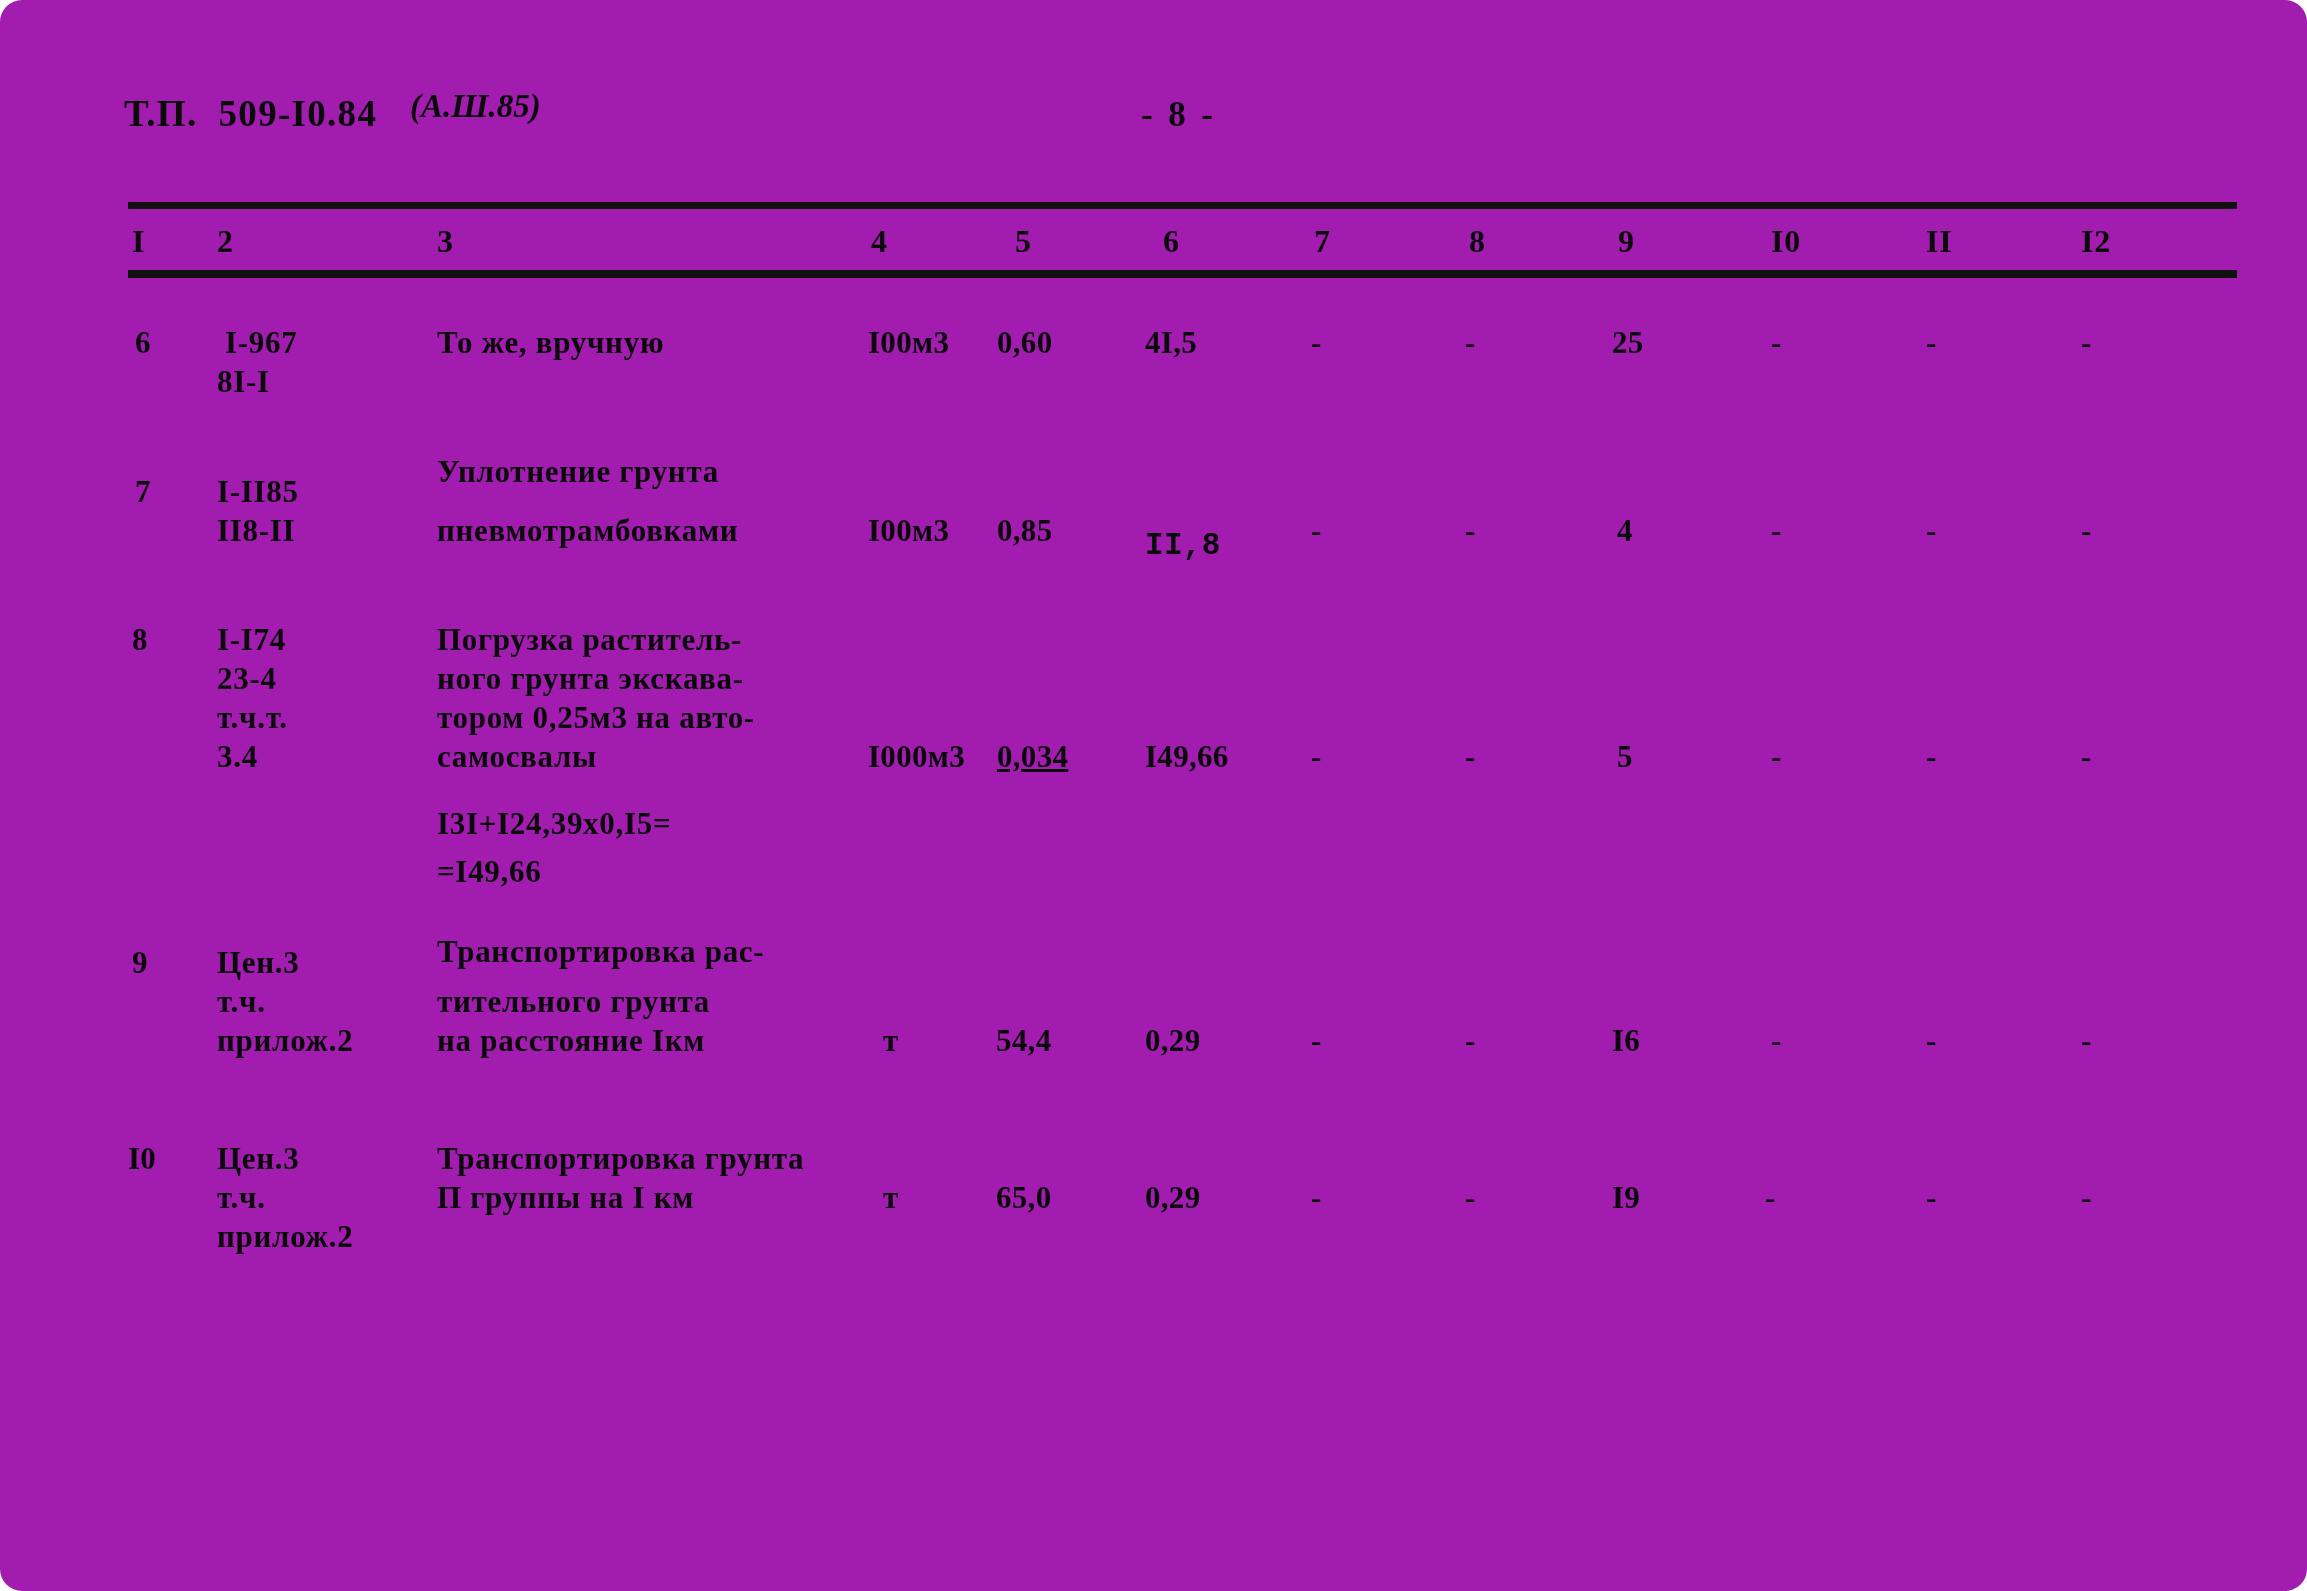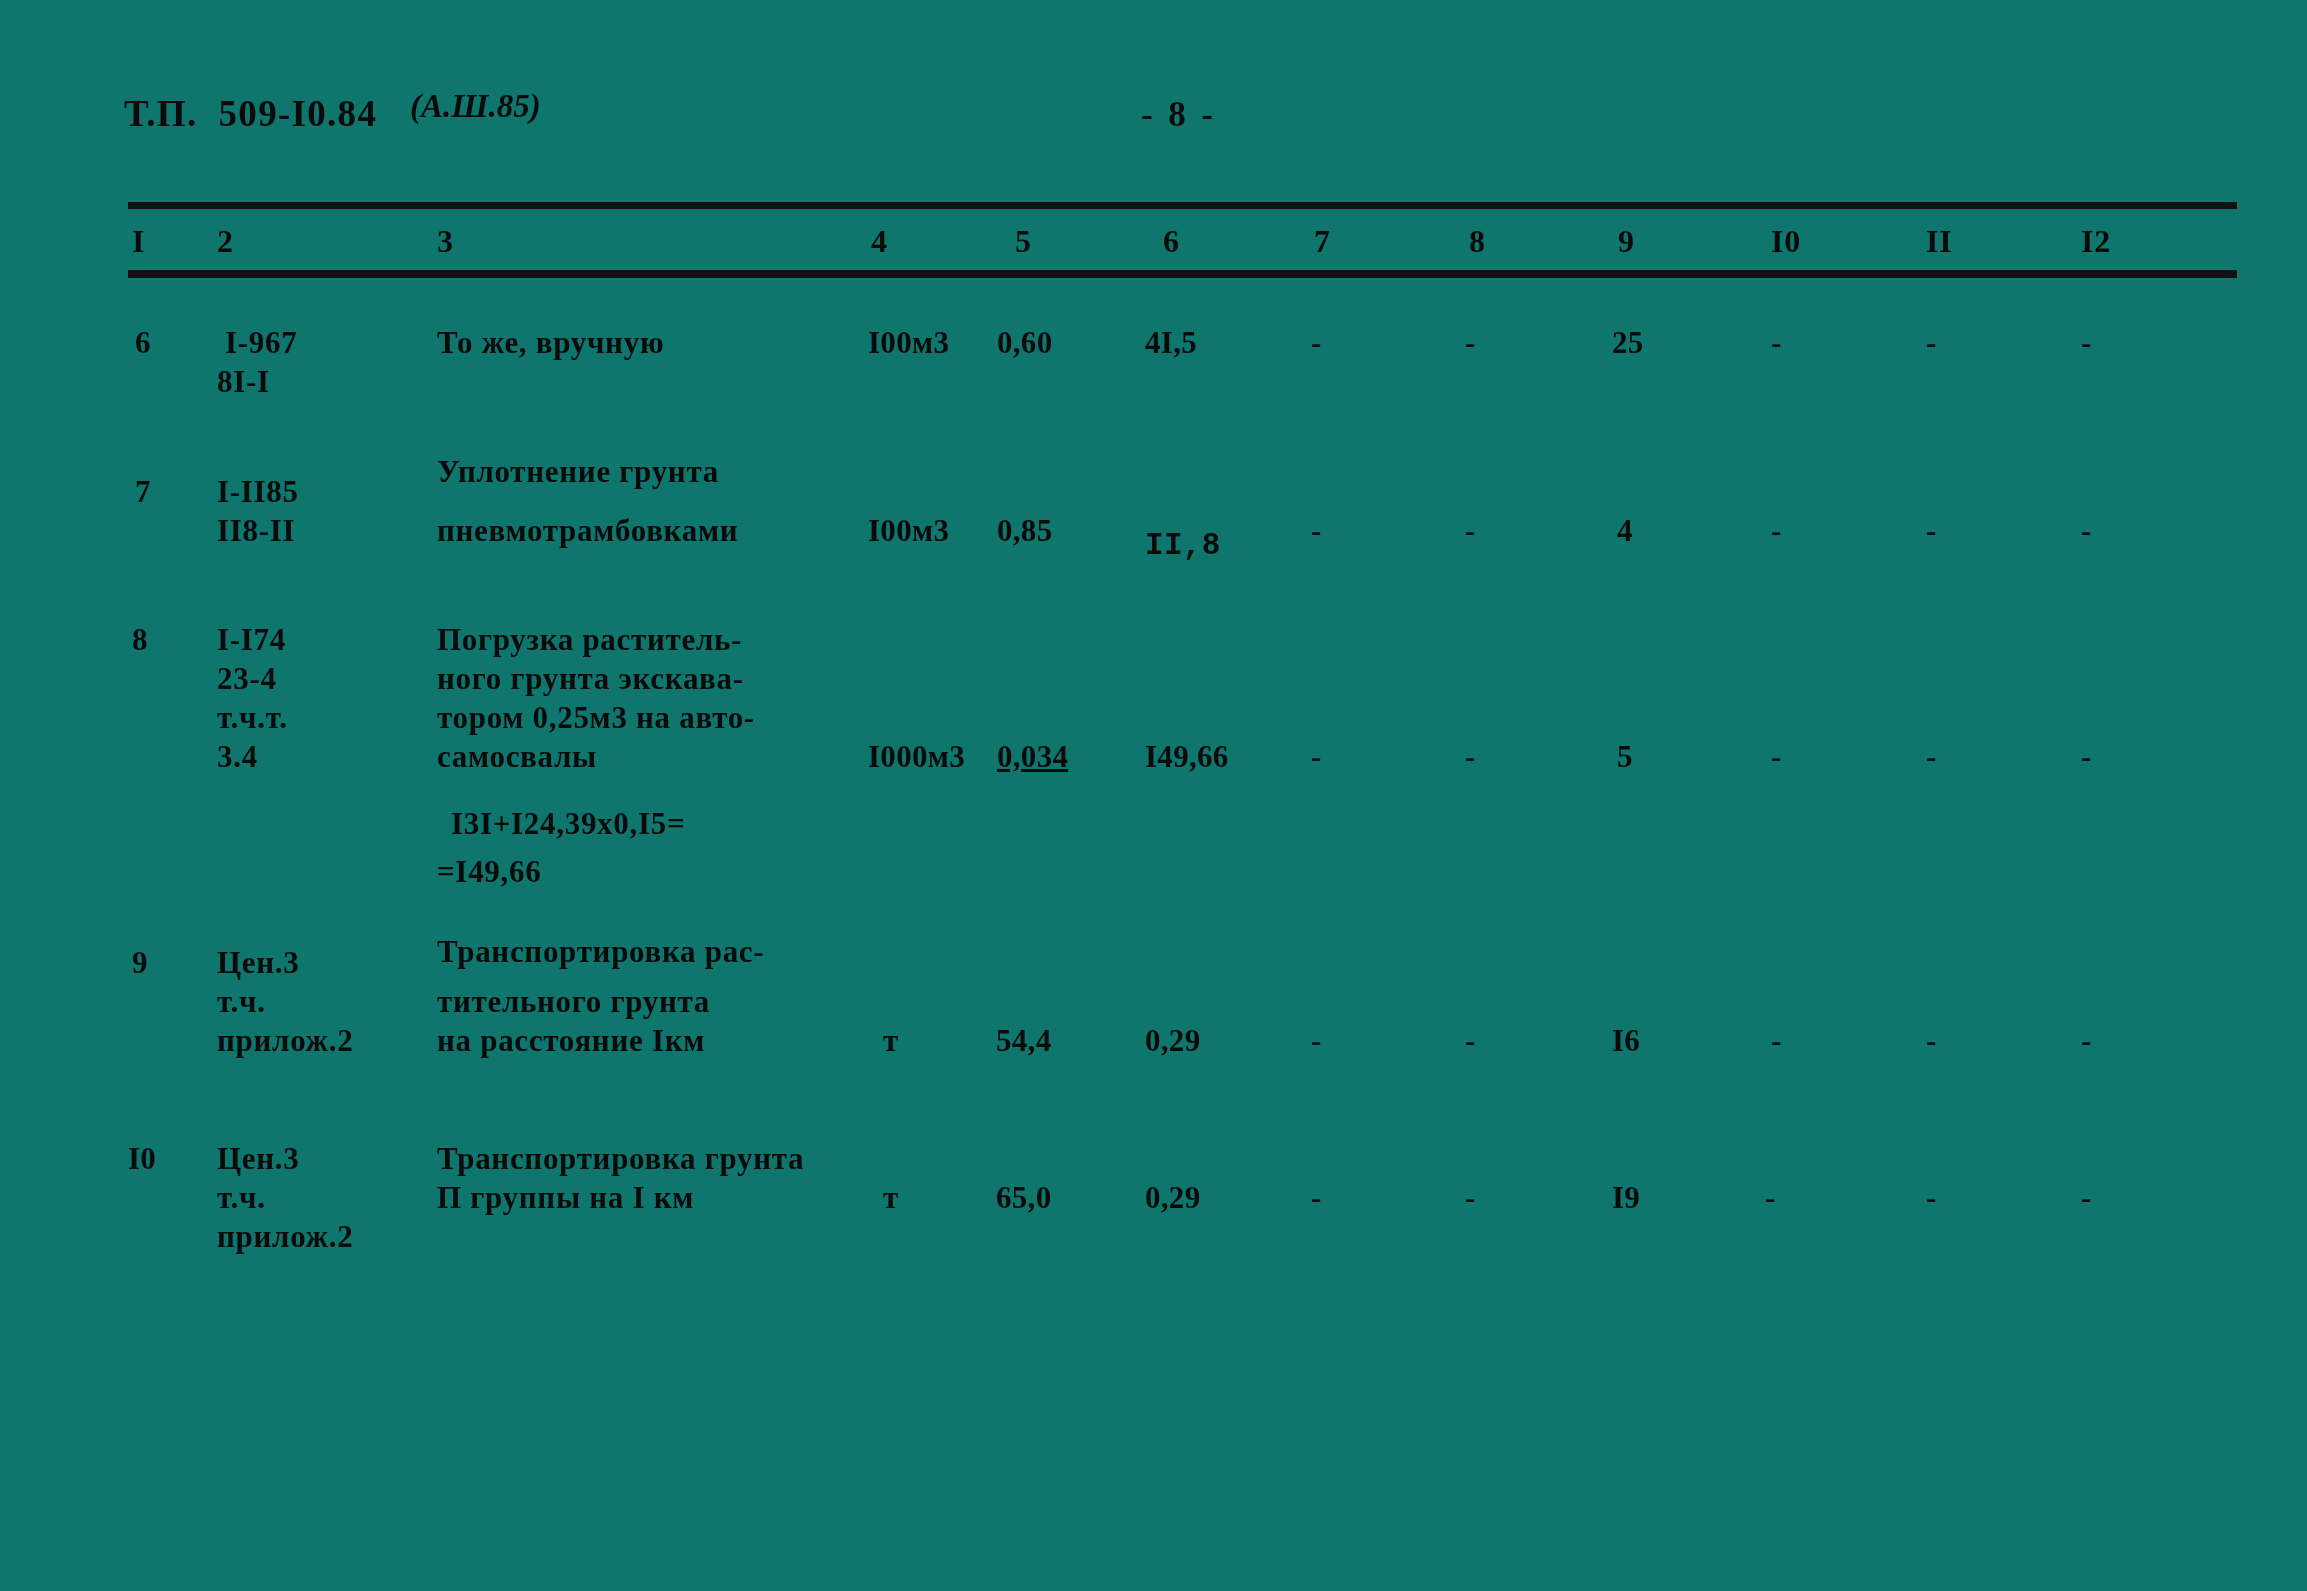--- a/index.html
+++ b/index.html
@@ -12,21 +12,22 @@
     height: 1591px;
     font-family: "Liberation Serif", "DejaVu Serif", serif;
     color: #0a0a0a;
     position: relative;
     overflow: hidden;
   }
 
   .page {
     position: absolute;
     inset: 0;
-    background: #0f766e;
+    background: #a21caf;
+    border-radius: 22px;
   }
 
   
   .doc-header {
     position: absolute;
     top: 92px;
     left: 124px;
     width: 2089px;
     height: 61px;
   }
@@ -156,21 +157,21 @@
 
     <div class="cell num" style="left:132px;  top:620px;">8</div>
     <div class="cell code" style="left:217px;  top:620px;">I-I74</div>
     <div class="cell code" style="left:217px;  top:659px;">23-4</div>
     <div class="cell code" style="left:217px;  top:698px;">т.ч.т.</div>
     <div class="cell code" style="left:217px;  top:737px;">3.4</div>
     <div class="cell desc" style="left:437px;  top:620px;">Погрузка раститель-</div>
     <div class="cell desc" style="left:437px;  top:659px;">ного грунта экскава-</div>
     <div class="cell desc" style="left:437px;  top:698px;">тором 0,25м3 на авто-</div>
     <div class="cell desc" style="left:437px;  top:737px;">самосвалы</div>
-    <div class="cell calc" style="left:437px;  top:804px;margin-left:14px;">I3I+I24,39х0,I5=</div>
+    <div class="cell calc" style="left:437px;  top:804px;">I3I+I24,39х0,I5=</div>
     <div class="cell calc" style="left:437px;  top:852px;">=I49,66</div>
     <div class="cell num" style="left:868px; top:737px;">I000м3</div>
     <div class="cell num" style="left:997px; top:737px;text-decoration:underline;">0,034</div>
     <div class="cell num" style="left:1145px; top:737px;">I49,66</div>
     <div class="cell dash" style="left:1311px; top:737px;">-</div>
     <div class="cell dash" style="left:1465px; top:737px;">-</div>
     <div class="cell num" style="left:1617px; top:737px;">5</div>
     <div class="cell dash" style="left:1771px; top:737px;">-</div>
     <div class="cell dash" style="left:1926px; top:737px;">-</div>
     <div class="cell dash" style="left:2081px; top:737px;">-</div>

